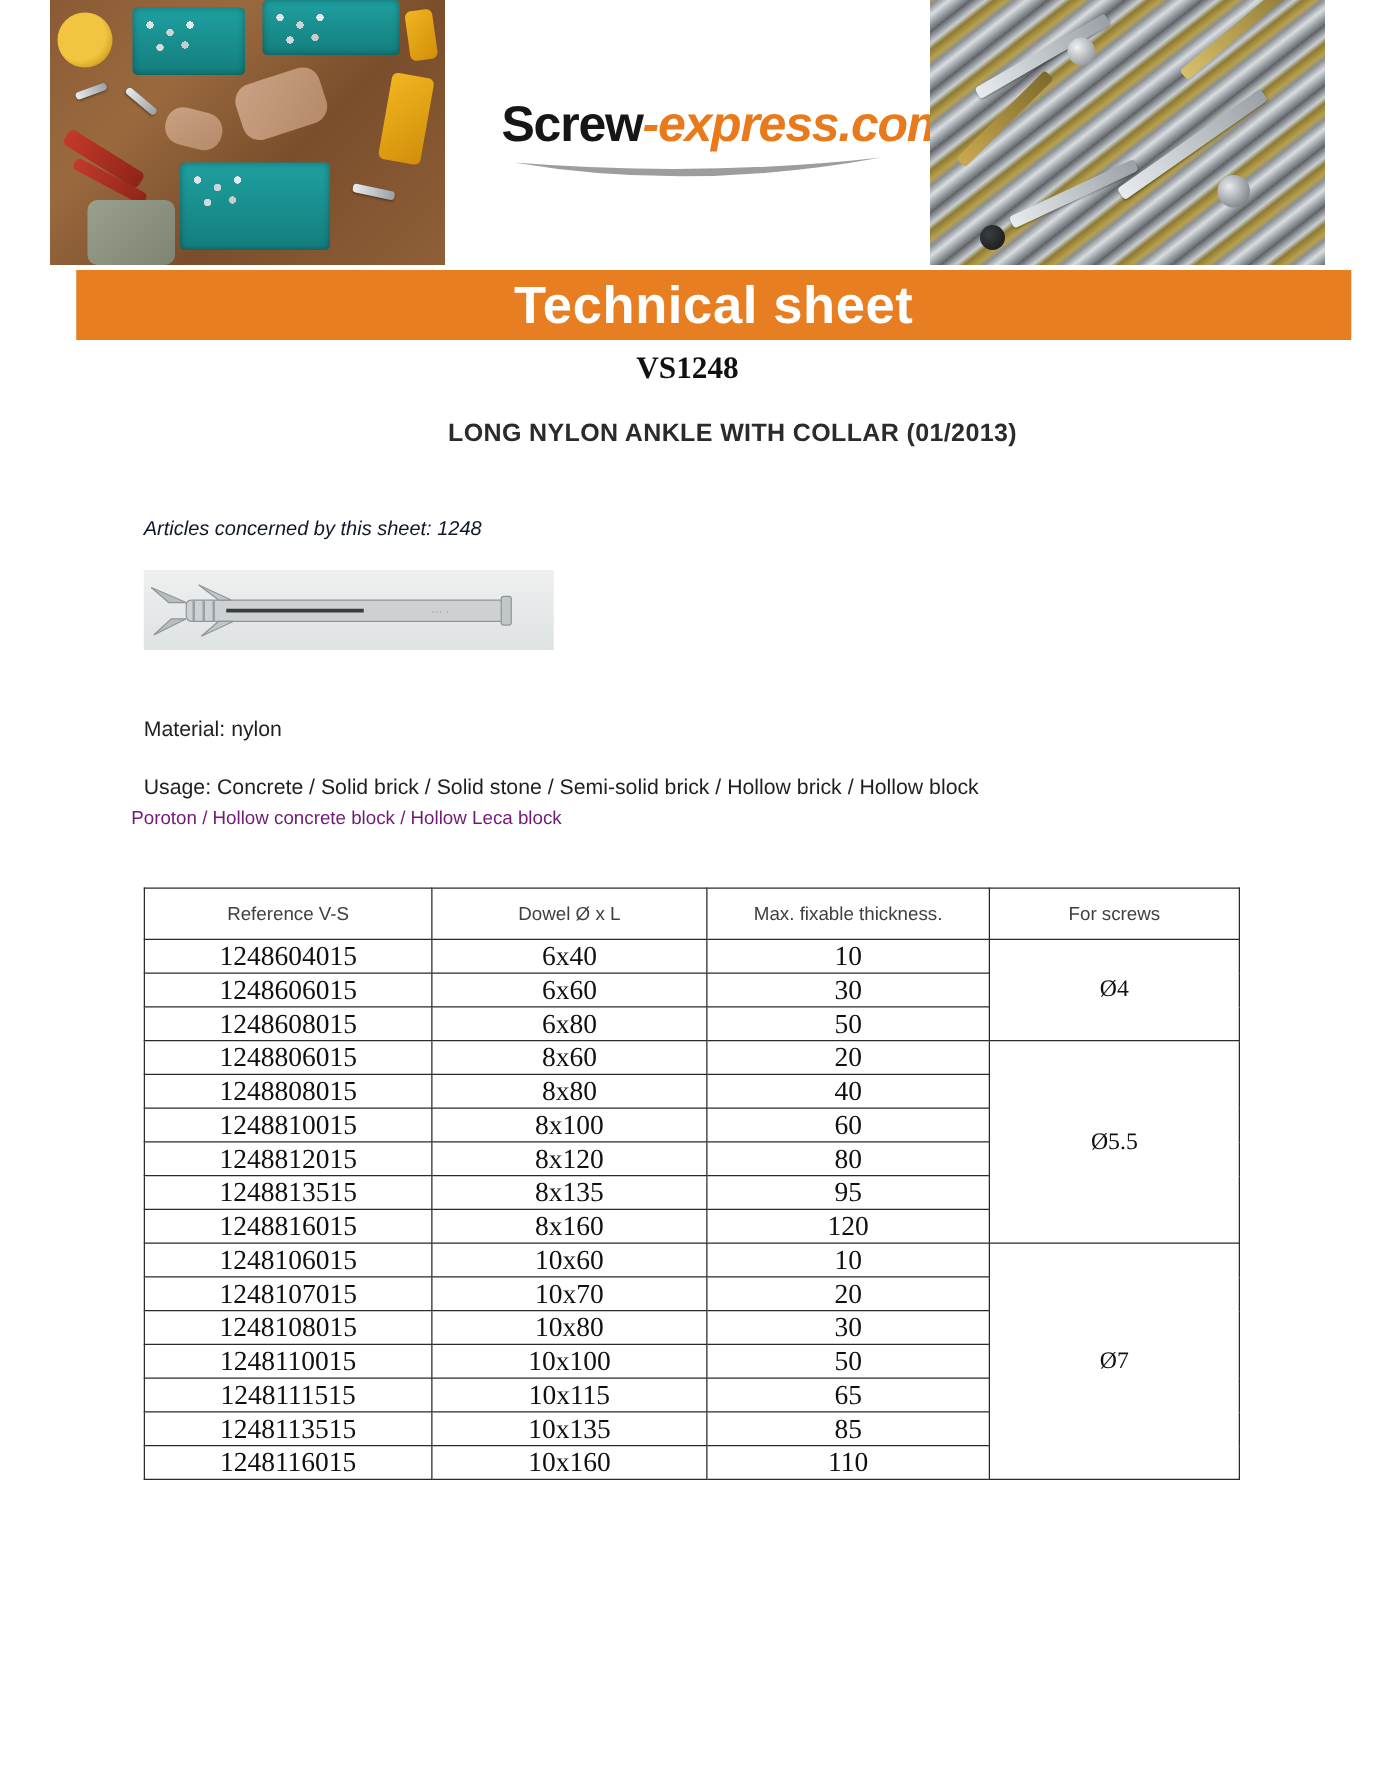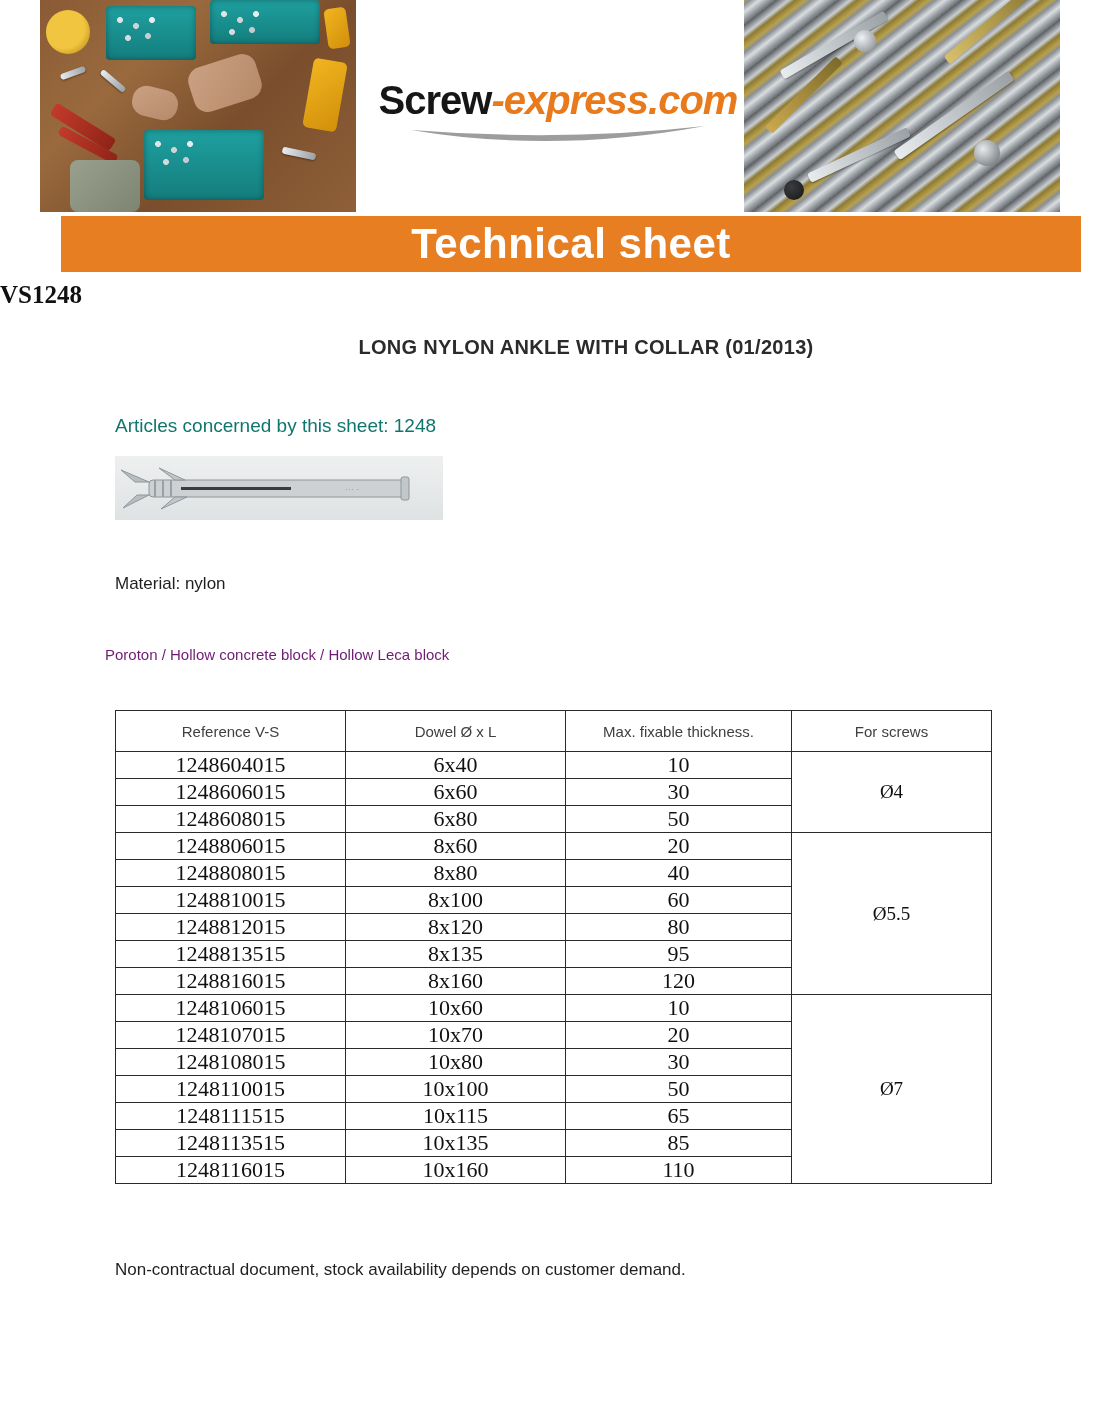--- a/index.html
+++ b/index.html
@@ -29,46 +29,46 @@
       radial-gradient(circle 3px at 16px 26px,#d6dadc 95%,transparent),
       radial-gradient(circle 3px at 36px 24px,#c6cbce 95%,transparent);}
   .hand{background:linear-gradient(135deg,#caa183,#b58a69);border-radius:14px;}
   .sleeve{background:linear-gradient(135deg,#9aa08e,#7d8471);border-radius:8px;}
   .tool-red{background:linear-gradient(90deg,#c23a2b,#8f2418);border-radius:4px;}
   .tool-yellow{background:linear-gradient(135deg,#f2b520,#d18f0a);border-radius:5px;}
   .tape{background:radial-gradient(circle at 40% 40%,#f2c540 55%,#b98c12 90%);border-radius:50%;}
   .screwglint{background:linear-gradient(90deg,#e8ecef,#9aa0a5);border-radius:3px;box-shadow:0 1px 2px rgba(0,0,0,.4);}
 
   
-  .logo-zone{position:absolute;left:356px;top:0;width:404px;height:212px;text-align:center;}
+  .logo-zone{position:absolute;left:356px;top:0;width:404px;height:212px;text-align:right;}
   .logo-line{margin-top:78px;font-size:40px;line-height:44px;white-space:nowrap;}
   .logo-screw{font-weight:bold;color:#161616;letter-spacing:-1px;}
   .logo-express{font-weight:bold;font-style:italic;color:#e87a1c;letter-spacing:-1px;}
   .logo-swoosh{display:block;margin:2px auto 0 auto;}
 
   
   .banner{
     position:absolute;left:40px;top:216px;width:1020px;height:56px;
     display:flex;align-items:center;justify-content:center;
   }
   .banner-text{
     color:#ffffff;font-weight:800;font-size:42px;letter-spacing:0.5px;
     font-family:"Liberation Sans", sans-serif;
   }
 
   
   .doc-code{
-    position:absolute;left:0;top:281px;width:100%;
+    position:absolute;left:0;top:281px;width:100%;text-align:center;
     font-family:"Liberation Serif", serif;font-weight:bold;font-size:25px;color:#111;
   }
   .doc-title{
     position:absolute;left:0;top:336px;width:100%;text-align:center;
     font-size:20px;font-weight:600;color:#2b2b2b;letter-spacing:0.3px;padding-left:36px;
   }
-  .articles-line{position:absolute;left:115px;top:415px;font-size:19px;color:#0f766e;}
+  .articles-line{position:absolute;left:115px;top:415px;font-size:16px;color:#0f172a;font-style:italic;}
   .material-line{position:absolute;left:115px;top:574px;font-size:17px;color:#1f1f1f;}
   .usage-line1{position:absolute;left:115px;top:620px;font-size:17px;color:#1f1f1f;}
   .usage-line2{position:absolute;left:105px;top:646px;font-size:15px;color:#701a75;}
   .footnote{position:absolute;left:115px;top:1260px;font-size:17px;color:#1f1f1f;}
 
   
   .product-fig{
     position:absolute;left:115px;top:456px;width:328px;height:64px;
     background:linear-gradient(180deg,#eef0f0,#dfe2e3);
   }
@@ -173,20 +173,21 @@
 
       <line x1="40" y1="24" x2="40" y2="41" stroke="#9aa0a3" stroke-width="2"></line>
       <line x1="48" y1="24" x2="48" y2="41" stroke="#9aa0a3" stroke-width="2"></line>
       <line x1="56" y1="24" x2="56" y2="41" stroke="#9aa0a3" stroke-width="2"></line>
 
       <text x="230" y="36" font-size="9" fill="#9aa0a3" font-family="Liberation Sans, sans-serif">··· ·</text>
     </svg>
   </div>
 
   <div class="material-line">Material: nylon</div>
+  <div class="usage-line1">Usage: Concrete / Solid brick / Solid stone / Semi-solid brick / Hollow brick / Hollow block</div>
   <div class="usage-line2">Poroton / Hollow concrete block / Hollow Leca block</div>
 
   <table class="spec-table">
     <colgroup>
         <col class="c1">
         <col class="c2">
         <col class="c3">
         <col class="c4">
       </colgroup>
     <thead>
@@ -277,16 +278,15 @@
           <td>85</td>
         </tr>
         <tr>
           <td>1248116015</td>
           <td>10x160</td>
           <td>110</td>
         </tr>
       </tbody>
   </table>
 
-  <div class="footnote">Non-contractual document, stock availability depends on customer demand.</div>
 
 
 </div>
 
 </body></html>

